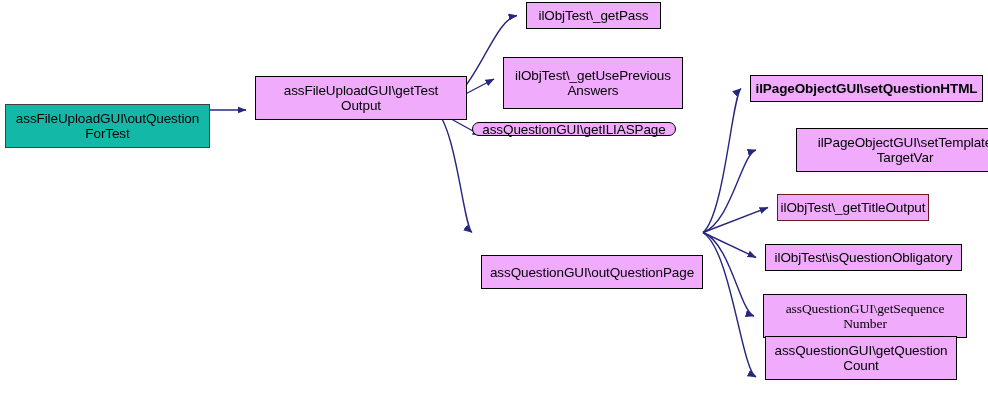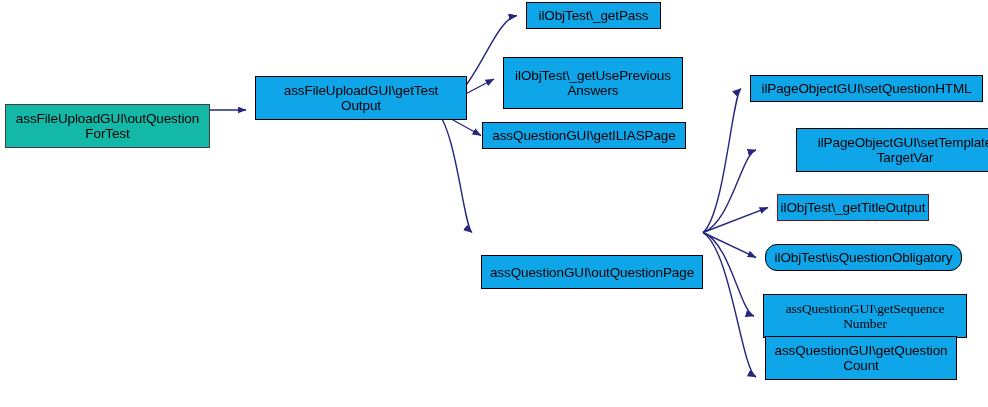--- a/index.html
+++ b/index.html
@@ -26,21 +26,21 @@
   .node {
     position: absolute;
     box-sizing: border-box;
     display: flex;
     align-items: center;
     justify-content: center;
     text-align: center;
     font-size: 13.5px;
     line-height: 15px;
     color: #000000;
-    background: #0ea5e9;
+    background: #f0abfc;
     border: 1px solid #000000;
     white-space: pre-line;
     letter-spacing: -0.1px;
     z-index: 2;
   }
   .node.root {
     background: #14b8a6;
     border: 1px solid #404040;
     margin-top: 16px;
   }
@@ -73,25 +73,25 @@
       </g>
   </svg>
   <div id="node-layer">
       <div class="node root" style="left: 5px; top: 88px; width: 205px; height: 44px;"><span>assFileUploadGUI\outQuestion
 ForTest</span></div>
       <div class="node" style="left: 255px; top: 76px; width: 212px; height: 44px;"><span>assFileUploadGUI\getTest
 Output</span></div>
       <div class="node" style="left: 526px; top: 2px; width: 135px; height: 27px;"><span>ilObjTest\_getPass</span></div>
       <div class="node" style="left: 503px; top: 57px; width: 180px; height: 52px;"><span>ilObjTest\_getUsePrevious
 Answers</span></div>
-      <div class="node" style="left: 482px; top: 122px; width: 204px; height: 27px;"><span>assQuestionGUI\getILIASPage</span></div>
+      <div class="node" style="left: 472px; top: 122px; width: 204px; height: 14px; border-radius: 7px;"><span>assQuestionGUI\getILIASPage</span></div>
       <div class="node" style="left: 481px; top: 219px; width: 222px; height: 34px; margin-top: 36px;"><span>assQuestionGUI\outQuestionPage</span></div>
-      <div class="node" style="left: 750px; top: 75px; width: 233px; height: 27px;"><span>ilPageObjectGUI\setQuestionHTML</span></div>
+      <div class="node" style="left: 750px; top: 75px; width: 233px; height: 27px; font-weight: bold;"><span>ilPageObjectGUI\setQuestionHTML</span></div>
       <div class="node" style="left: 796px; top: 128px; width: 218px; height: 44px;"><span>ilPageObjectGUI\setTemplate
 TargetVar</span></div>
       <div class="node highlight" style="left: 777px; top: 194px; width: 152px; height: 27px;"><span>ilObjTest\_getTitleOutput</span></div>
-      <div class="node" style="left: 765px; top: 244px; width: 197px; height: 27px; border-radius: 12px;"><span>ilObjTest\isQuestionObligatory</span></div>
+      <div class="node" style="left: 765px; top: 244px; width: 197px; height: 27px;"><span>ilObjTest\isQuestionObligatory</span></div>
       <div class="node" style="left: 763px; top: 294px; width: 204px; height: 44px; font-family: Liberation Serif, serif;"><span>assQuestionGUI\getSequence
 Number</span></div>
       <div class="node" style="left: 765px; top: 336px; width: 192px; height: 44px;"><span>assQuestionGUI\getQuestion
 Count</span></div>
     </div>
 </div>
 
 </body></html>

